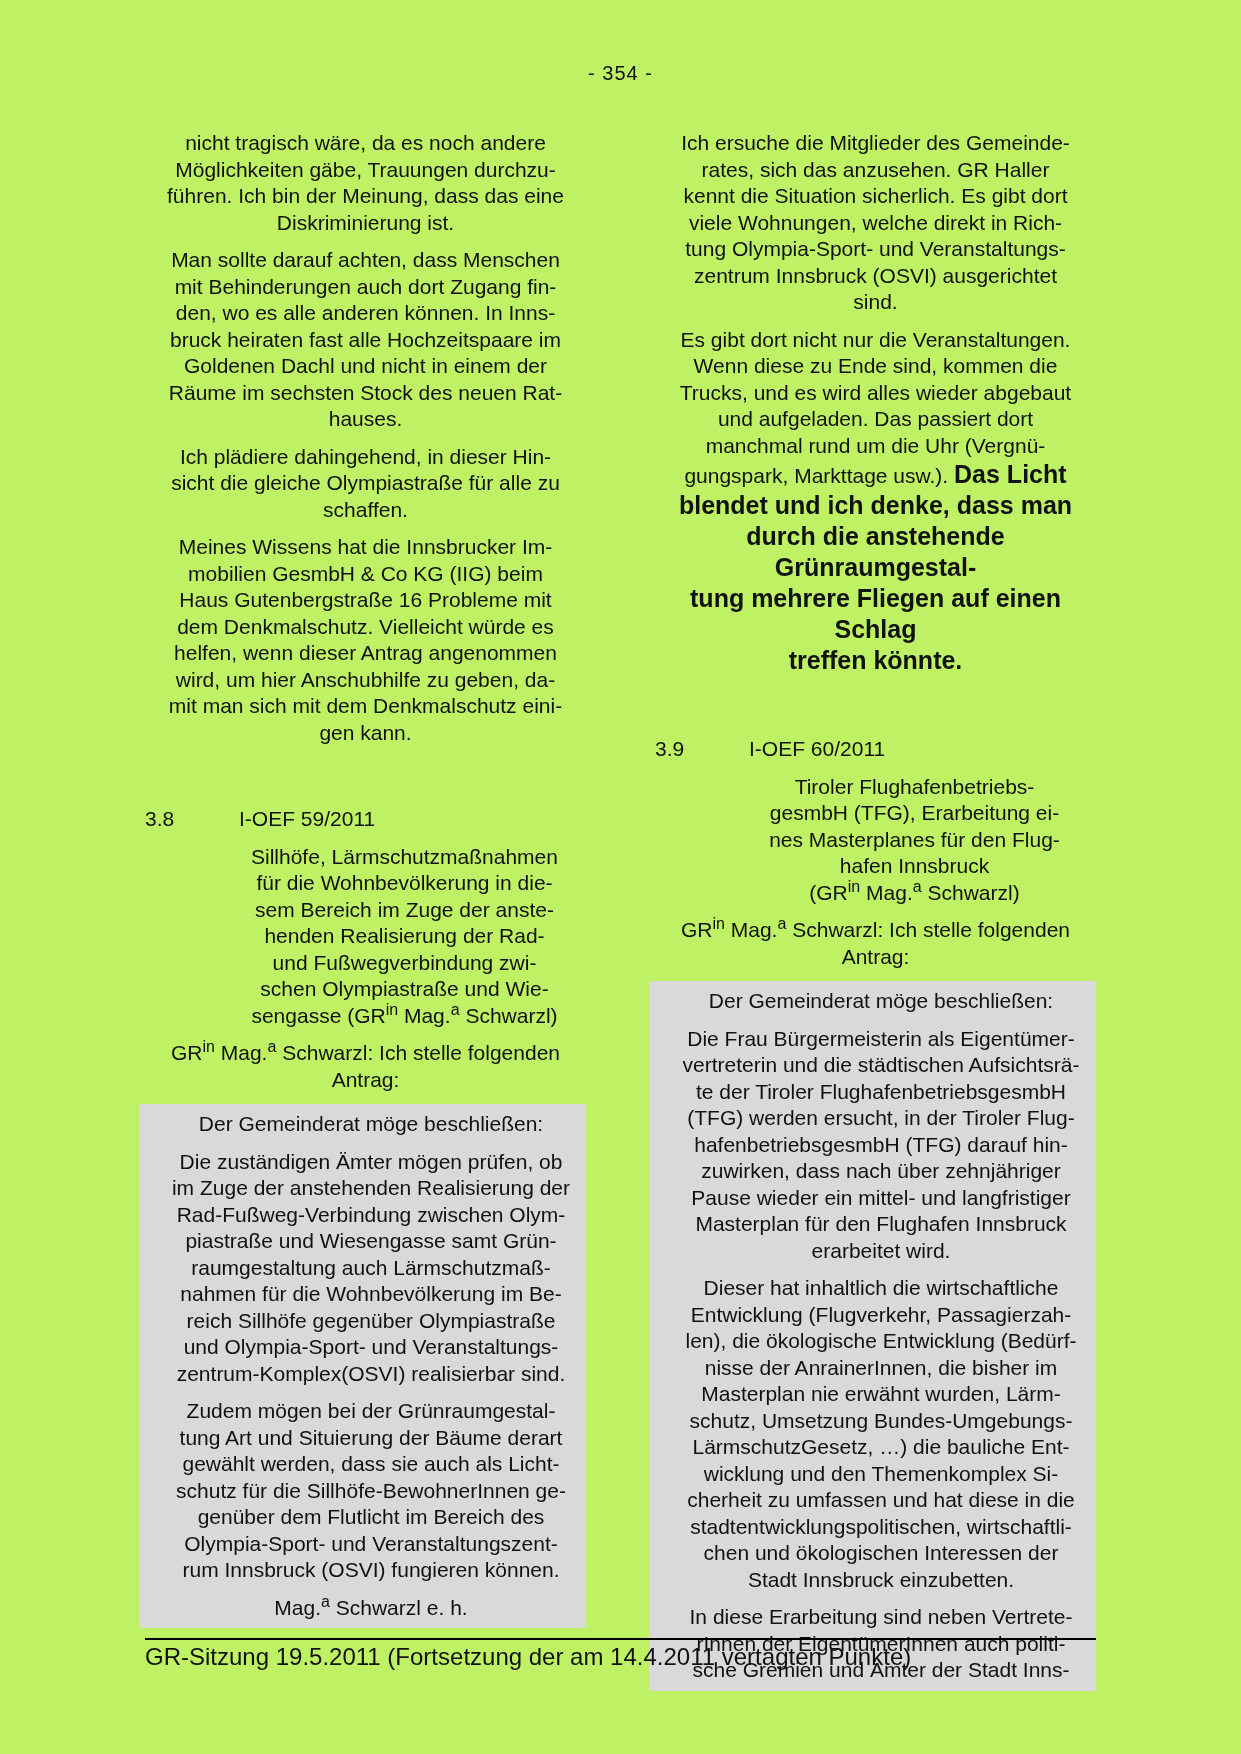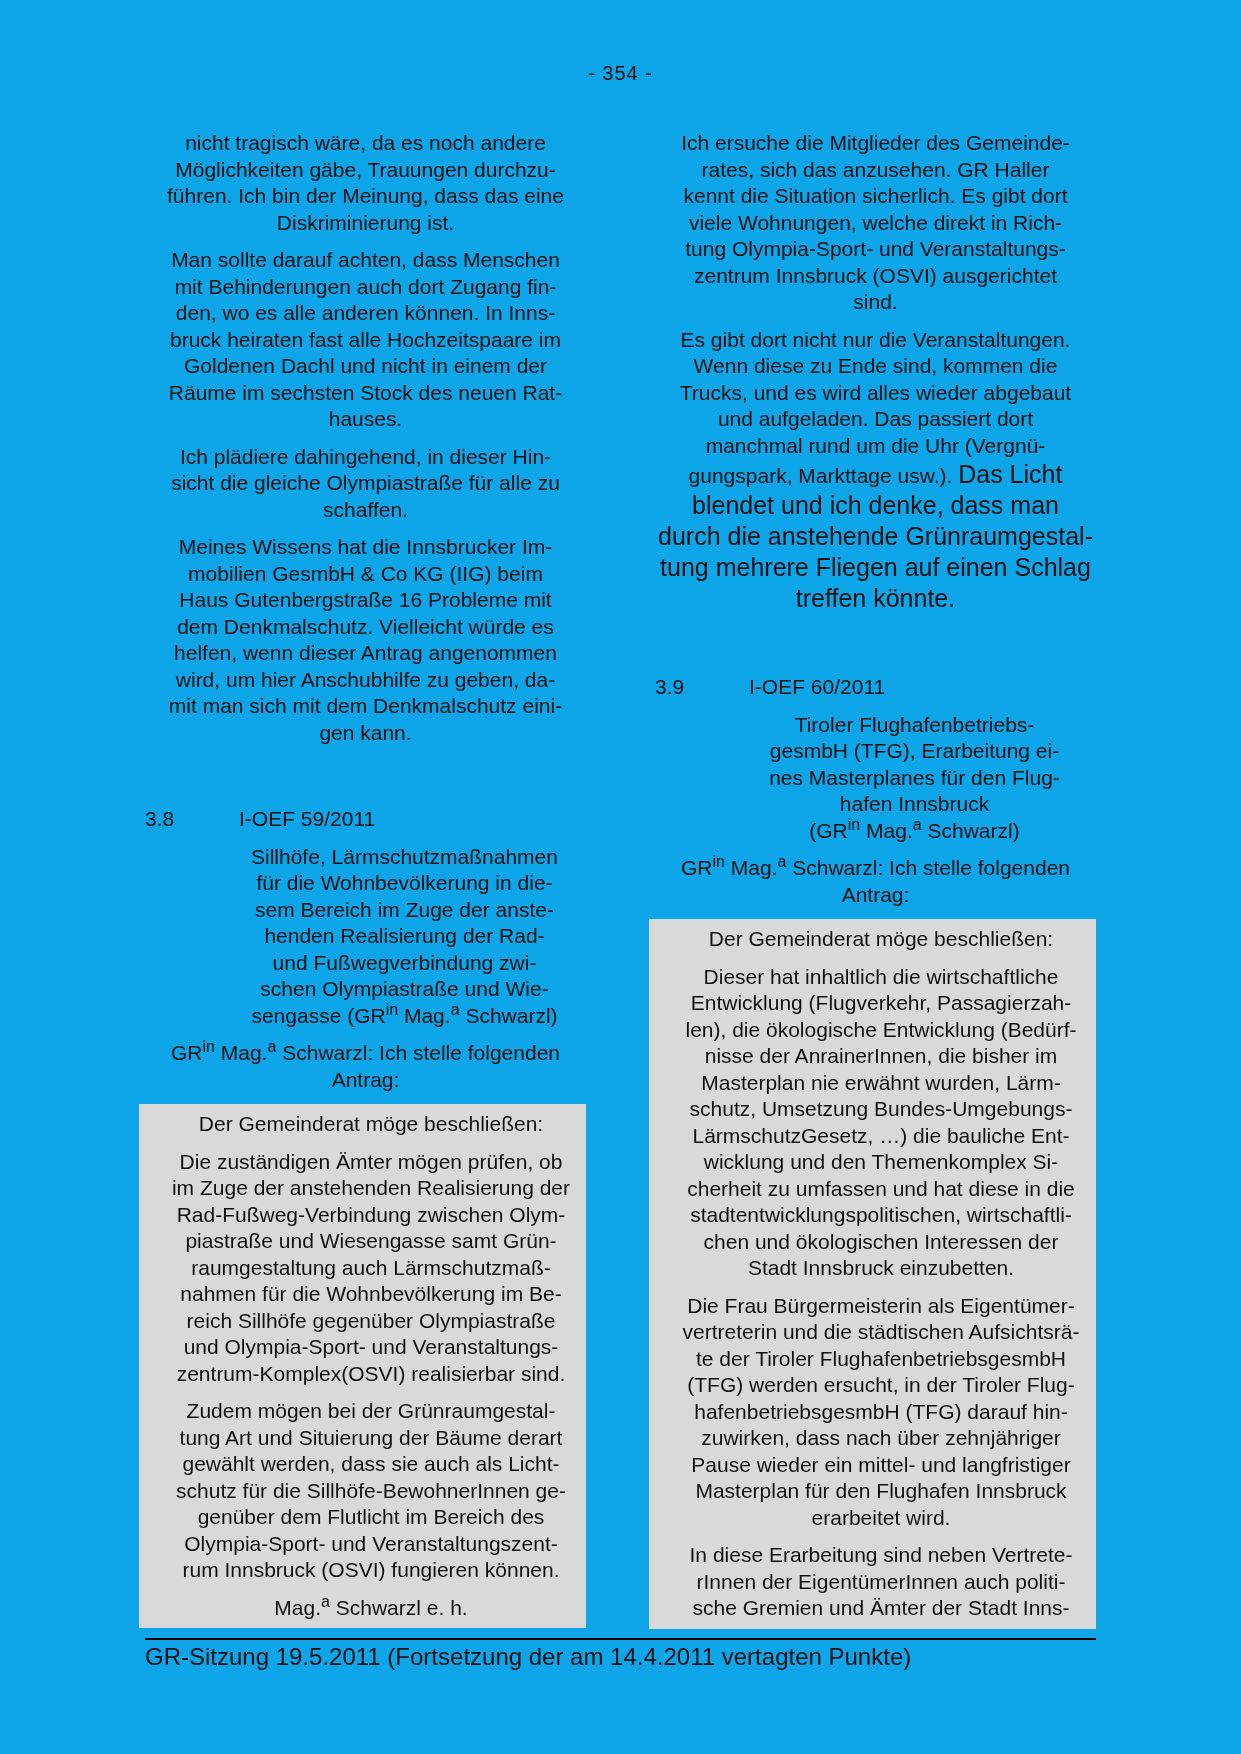--- a/index.html
+++ b/index.html
@@ -4,21 +4,21 @@
 <style>
   html, body {
     margin: 0;
     padding: 0;
     background: #ffffff;
   }
   .page {
     position: relative;
     width: 1241px;
     height: 1754px;
-    background: #0ea5e9;
+    background: #bef264;
     font-family: "Liberation Sans", "DejaVu Sans", sans-serif;
     color: #111111;
     overflow: hidden;
   }
   .page-number {
     position: absolute;
     top: 62px;
     left: 0;
     width: 100%;
     text-align: center;
@@ -66,20 +66,21 @@
     background: #d9d9d9;
     padding: 7px 5px 7px 22px;
     margin-left: -6px;
   }
   .motion-box .body:last-child {
     margin-bottom: 0;
   }
   .larger {
     font-size: 25px;
     line-height: 31px;
+    font-weight: bold;
   }
   .footer {
     position: absolute;
     top: 1638px;
     left: 145px;
     width: 951px;
     border-top: 2px solid #000000;
   }
   .footer-text {
     padding-top: 5px;
@@ -187,41 +188,41 @@
 gesmbH (TFG), Erarbeitung ei-
 nes Masterplanes für den Flug-
 hafen Innsbruck
 (GR</span><sup class="ss">in</sup><span> Mag.</span><sup class="ss">a</sup><span> Schwarzl)</span></p>
 
       <p class="body"><span>GR</span><sup class="ss">in</sup><span> Mag.</span><sup class="ss">a</sup><span> Schwarzl: Ich stelle folgenden
 Antrag:</span></p>
 
       <div class="motion-box">
         <p class="body">Der Gemeinderat möge beschließen:</p>
+        <p class="body">Die Frau Bürgermeisterin als Eigentümer-
+vertreterin und die städtischen Aufsichtsrä-
+te der Tiroler FlughafenbetriebsgesmbH
+(TFG) werden ersucht, in der Tiroler Flug-
+hafenbetriebsgesmbH (TFG) darauf hin-
+zuwirken, dass nach über zehnjähriger
+Pause wieder ein mittel- und langfristiger
+Masterplan für den Flughafen Innsbruck
+erarbeitet wird.</p>
         <p class="body">Dieser hat inhaltlich die wirtschaftliche
 Entwicklung (Flugverkehr, Passagierzah-
 len), die ökologische Entwicklung (Bedürf-
 nisse der AnrainerInnen, die bisher im
 Masterplan nie erwähnt wurden, Lärm-
 schutz, Umsetzung Bundes-Umgebungs-
 LärmschutzGesetz, …)  die bauliche Ent-
 wicklung und den Themenkomplex Si-
 cherheit zu umfassen und hat diese in die
 stadtentwicklungspolitischen, wirtschaftli-
 chen und ökologischen Interessen der
 Stadt Innsbruck einzubetten.</p>
-        <p class="body">Die Frau Bürgermeisterin als Eigentümer-
-vertreterin und die städtischen Aufsichtsrä-
-te der Tiroler FlughafenbetriebsgesmbH
-(TFG) werden ersucht, in der Tiroler Flug-
-hafenbetriebsgesmbH (TFG) darauf hin-
-zuwirken, dass nach über zehnjähriger
-Pause wieder ein mittel- und langfristiger
-Masterplan für den Flughafen Innsbruck
-erarbeitet wird.</p>
         <p class="body">In diese Erarbeitung sind neben Vertrete-
 rInnen der EigentümerInnen auch politi-
 sche Gremien und Ämter der Stadt Inns-</p>
       </div>
     </div>
 
   </div>
 
   <div class="footer">
     <div class="footer-text">GR-Sitzung 19.5.2011 (Fortsetzung der am 14.4.2011 vertagten Punkte)</div>

